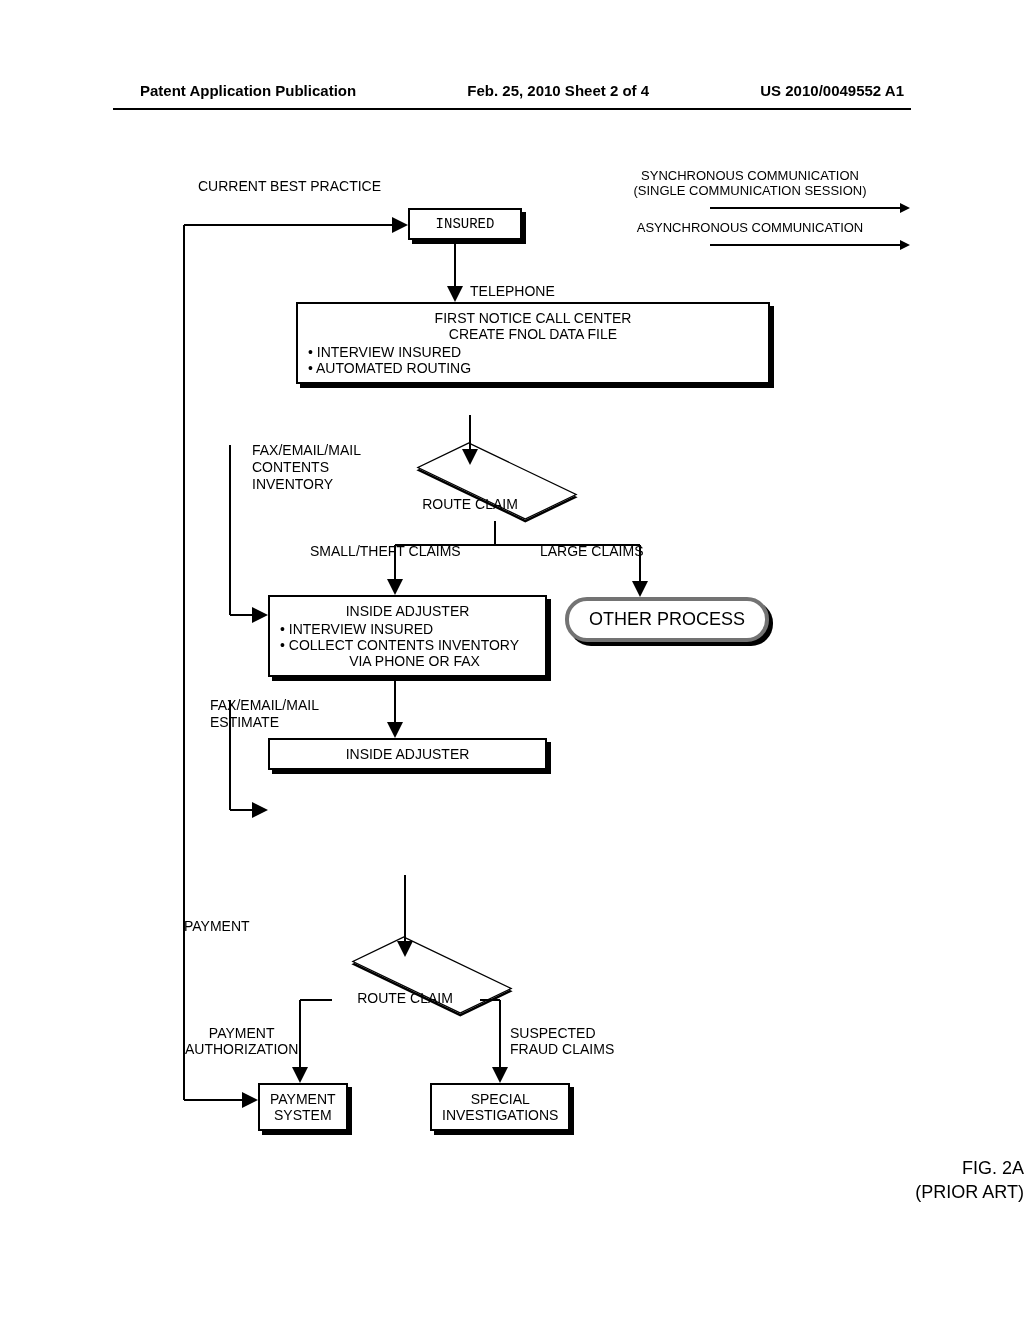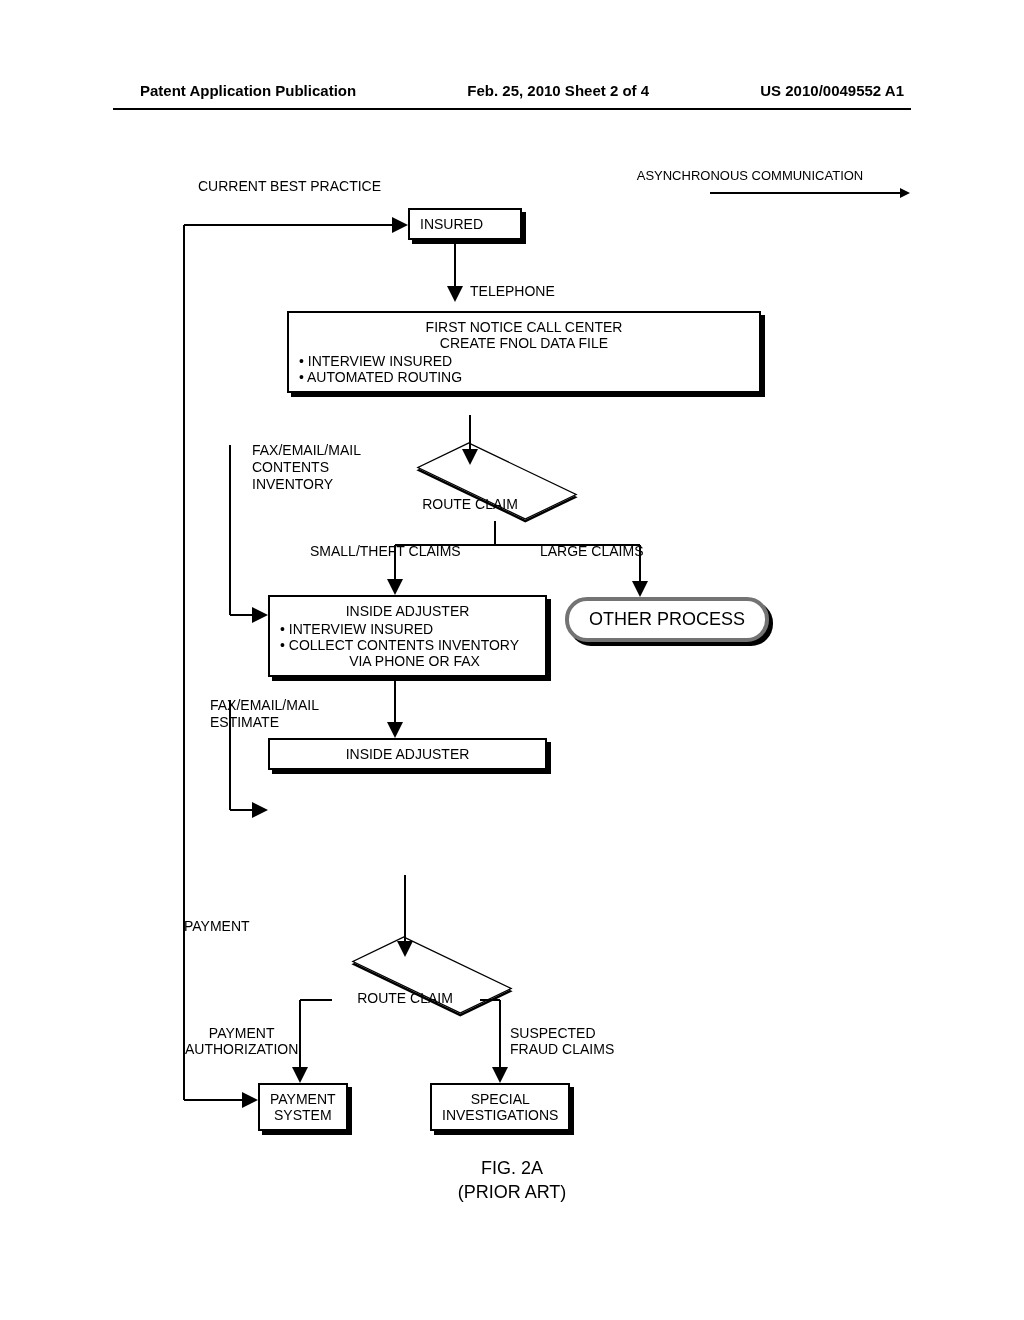--- a/index.html
+++ b/index.html
@@ -98,55 +98,65 @@
   .sidelabel {
     position: absolute;
     font-size: 14px;
     text-align: left;
   }
   .sidelabel div { line-height: 1.2; }
 
   .fig-caption {
     position: absolute;
     left: 0; right: 0;
-    text-align: center;
+    text-align: right;
     font-size: 18px;
   }
 </style>
 </head>
 <body>
 
 <div class="header">
   <span>Patent Application Publication</span>
   <span>Feb. 25, 2010  Sheet 2 of 4</span>
   <span>US 2010/0049552 A1</span>
 </div>
 <div class="hr"></div>
 
 <div class="heading-left">CURRENT BEST PRACTICE</div>
 
 <div class="legend">
+  <div class="legend-row">
+    <div>SYNCHRONOUS COMMUNICATION</div>
+    <div>(SINGLE COMMUNICATION SESSION)</div>
+    <div class="legend-arrow">
+        <svg width="200" height="12">
+          <line x1="0" y1="6" x2="190" y2="6" stroke="#000" stroke-width="2"></line>
+          <polygon points="190,1 200,6 190,11"></polygon>
+        </svg>
+      </div>
+  </div>
   <div class="legend-row">
     <div>ASYNCHRONOUS COMMUNICATION</div>
     <div class="legend-arrow">
         <svg width="200" height="12">
           <line x1="0" y1="6" x2="190" y2="6" stroke="#000" stroke-width="2"></line>
           <polygon points="190,1 200,6 190,11"></polygon>
         </svg>
       </div>
   </div>
 </div>
 
-<div class="box" style="left:408px; top:208px; width:90px; text-align:left;">
+<div class="box" style="left:408px; top:208px; width:90px; text-align:center;font-family:Liberation Mono, monospace;">
   <span>INSURED</span>
 </div>
 
 <div style="position:absolute; left:470px; top:283px; font-size:14px;">TELEPHONE</div>
 
-<div class="box" style="left:287px; top:302px; width:450px;margin-top:9px;">
+<div class="box" style="left:296px; top:302px; width:450px;">
   <div class="title">FIRST NOTICE CALL CENTER</div>
   <div class="title">CREATE FNOL DATA FILE</div>
   <ul>
     <li>INTERVIEW INSURED</li>
     <li>AUTOMATED ROUTING</li>
   </ul>
 </div>
 
 <div class="sidelabel" style="left:252px; top:442px;">
   <div>FAX/EMAIL/MAIL</div>

